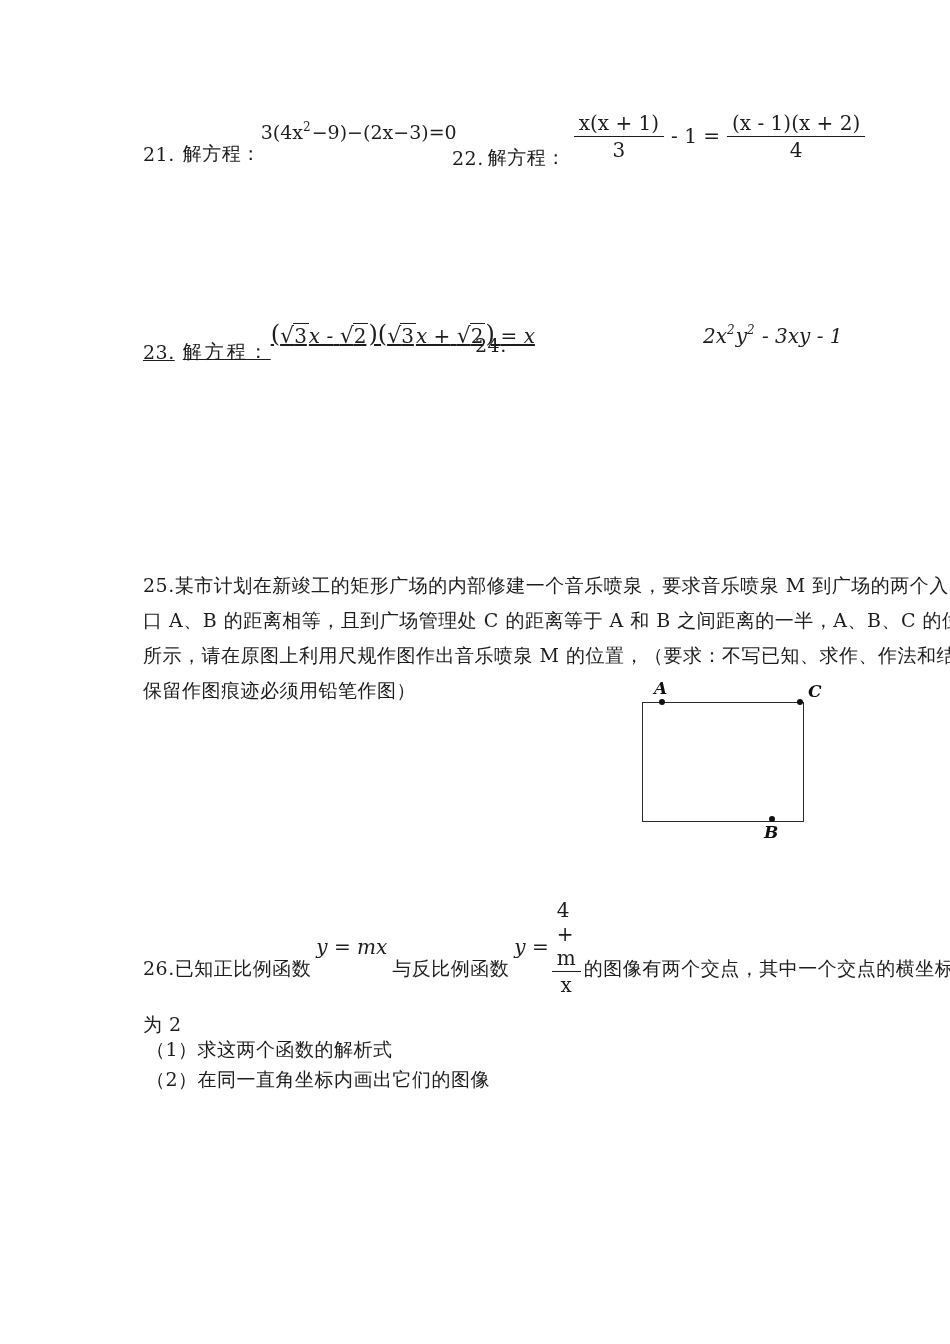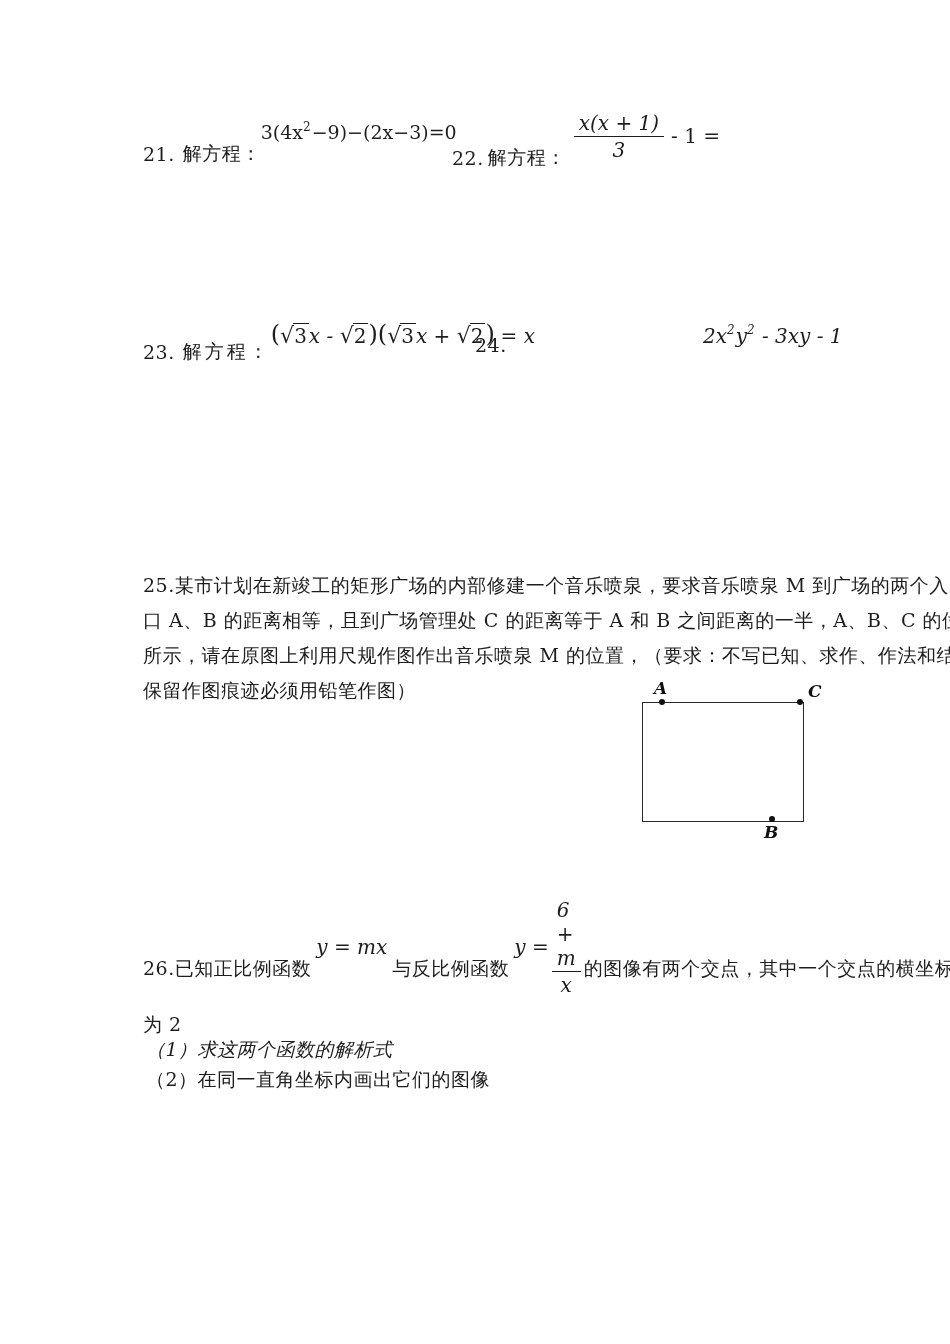--- a/index.html
+++ b/index.html
@@ -12,21 +12,21 @@
     overflow:hidden;
   }
   .abs{position:absolute;}
   .cjk{font-size:19px;letter-spacing:0.5px;white-space:nowrap;margin-top:44px;}
   .spread{letter-spacing:3px;}
   .math{font-family:"DejaVu Serif","Liberation Serif",serif;font-style:italic;font-size:20px;white-space:nowrap;}
   .math-up{font-style:normal;}
   .row{display:flex;align-items:center;}
   sup.sp{font-size:12px;font-style:italic;position:relative;top:-1px;margin-right:1px;}
   .frac{display:inline-flex;flex-direction:column;align-items:center;vertical-align:middle;
-        font-style:italic;font-size:20px;line-height:1.2;margin:0 4px;}
+        font-size:20px;line-height:1.2;margin:0 4px;}
   .frac .num{padding:0 5px 1px 5px;border-bottom:1.6px solid #1d1d1d;}
   .frac .den{padding-top:1px;}
   .sqrt-sign{font-style:normal;font-size:22px;margin-right:-1px;}
   .radicand{border-top:1.6px solid #1d1d1d;padding:0 2px 0 1px;font-style:normal;}
   .paren{font-style:normal;font-size:24px;position:relative;top:-1px;}
   .para-line{height:35px;line-height:35px;font-size:19px;letter-spacing:0.5px;white-space:nowrap;}
   
   .fig-rect{position:absolute;left:12px;top:24px;width:160px;height:118px;border:1.8px solid #2a2a2a;}
   .dot{position:absolute;width:6px;height:6px;border-radius:50%;background:#111;}
   .pt-label{position:absolute;font:italic bold 17px "DejaVu Serif","Liberation Serif",serif;color:#111;}
@@ -43,23 +43,27 @@
   </div>
 
   <div class="abs row" style="left:452px;top:103px;height:66px;">
     <span class="cjk">22.</span>
     <span class="cjk" style="margin-left:4px;">解方程：</span>
     <span class="frac" style="margin-left:8px;">
       <span class="num">x(x + 1)</span>
       <span class="den">3</span>
     </span>
     <span class="math math-up" style="margin:0 3px;">- 1 =</span>
+    <span class="frac">
+      <span class="num">(x - 1)(x + 2)</span>
+      <span class="den">4</span>
+    </span>
   </div>
 
-  <div class="abs row" style="left:143px;top:305px;height:50px;">
+  <div class="abs row" style="left:143px;top:305px;height:50px;text-decoration:underline;">
     <span class="cjk">23.</span>
     <span class="cjk spread" style="margin-left:8px;">解方程：</span>
     <span class="math" style="position:relative;top:5px;">
       <span class="paren">(</span><span class="sqrt-sign">√</span><span class="radicand">3</span><span>x -</span>&nbsp;<span class="sqrt-sign">√</span><span class="radicand">2</span><span class="paren">)(</span><span class="sqrt-sign">√</span><span class="radicand">3</span><span>x +</span>&nbsp;<span class="sqrt-sign">√</span><span class="radicand">2</span><span class="paren">)</span><span class="math-up" style="font-size:18px;">&nbsp;</span><span>= x</span>
     </span>
   </div>
 
   <div class="abs row" style="left:475px;top:308px;height:30px;">
     <span class="cjk">24.</span>
   </div>
@@ -84,22 +88,22 @@
     <div class="pt-label" style="left:134px;top:144px;">B</div>
   </div>
 
 
   <div class="abs row" style="left:143px;top:918px;height:58px;">
     <span class="cjk">26.已知正比例函数</span>
     <span class="math" style="margin:0 5px;">y = mx</span>
     <span class="cjk">与反比例函数</span>
     <span class="math" style="margin-left:5px;">y =</span>
     <span class="frac" style="margin:0 3px;">
-      <span class="num">6 + m</span>
+      <span class="num">4 + m</span>
       <span class="den">x</span>
     </span>
     <span class="cjk">的图像有两个交点，其中一个交点的横坐标</span>
   </div>
   <div class="abs cjk" style="left:143px;top:968px;">为 2</div>
-  <div class="abs cjk" style="left:146px;top:993px;font-style:italic;">（1）求这两个函数的解析式</div>
+  <div class="abs cjk" style="left:146px;top:993px;">（1）求这两个函数的解析式</div>
   <div class="abs cjk" style="left:146px;top:1023px;">（2）在同一直角坐标内画出它们的图像</div>
 
 </div>
 
 </body></html>

